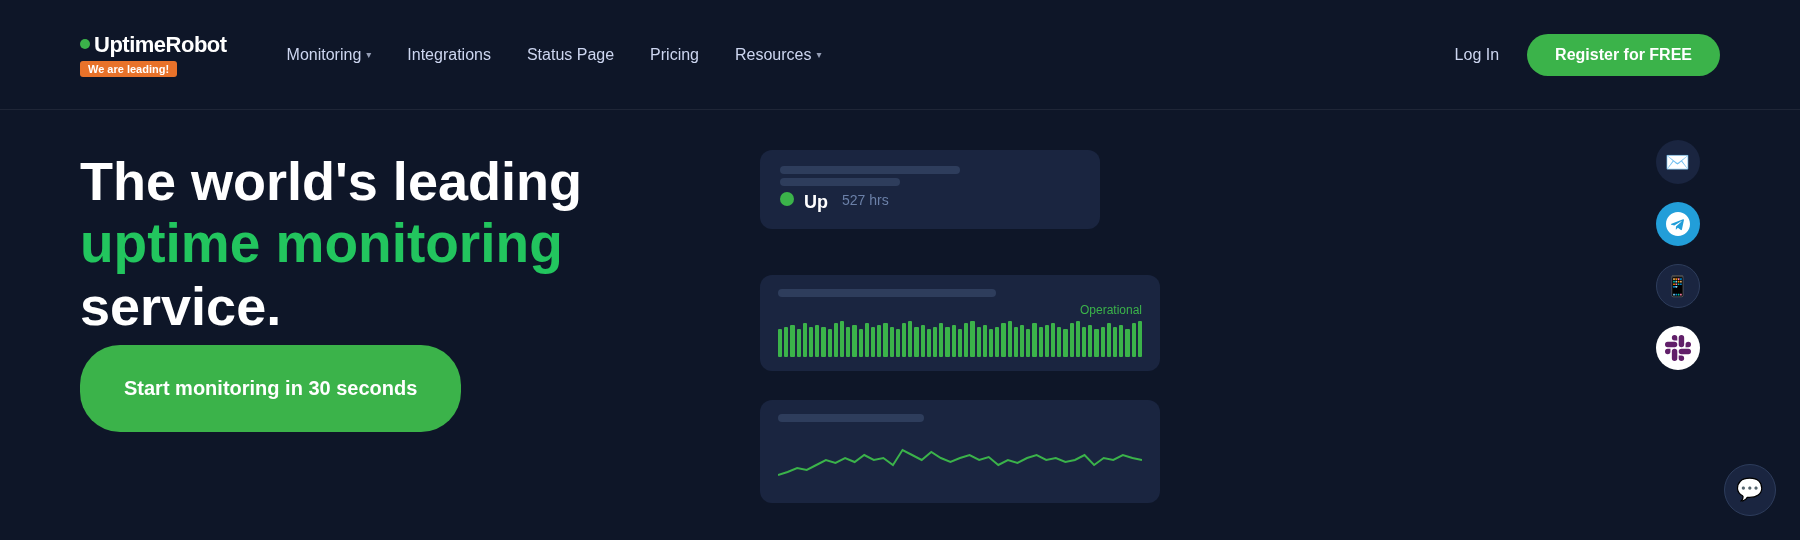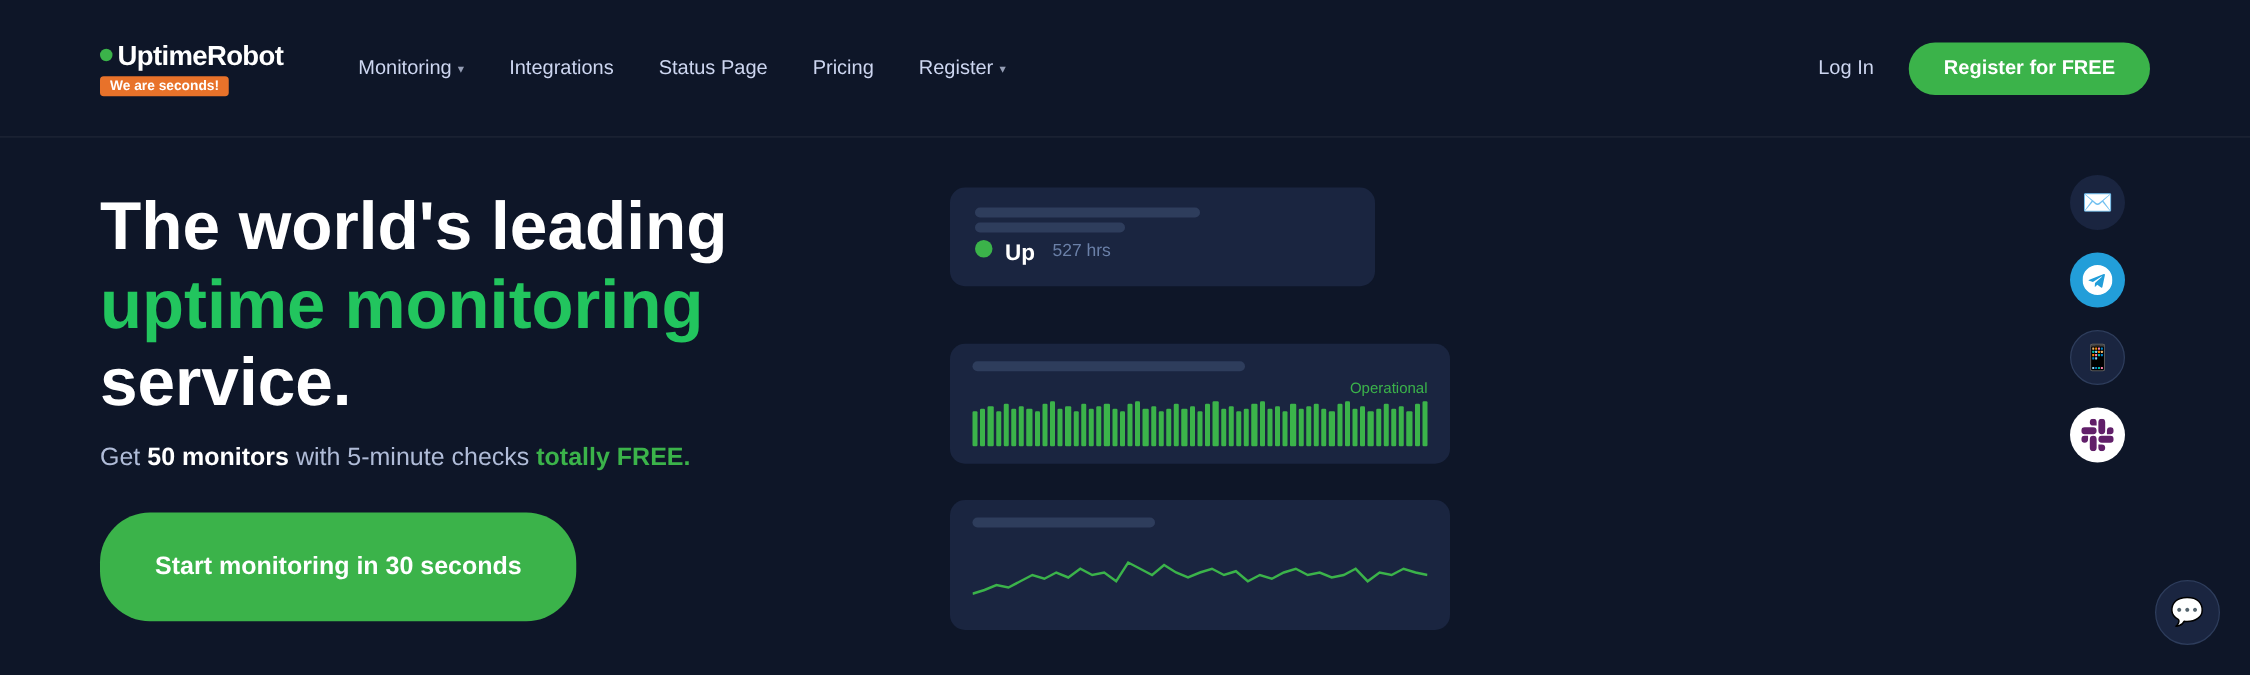--- a/index.html
+++ b/index.html
@@ -291,58 +291,55 @@
 </head>
 <body>
 
 <nav>
   <div class="nav-left">
     <div class="logo-wrapper">
       <div class="logo-row">
         <span class="logo-dot"></span>
         <span class="logo-text">UptimeRobot</span>
       </div>
-      <div class="hiring-badge">We are seconds!</div>
+      <div class="hiring-badge">We are leading!</div>
     </div>
     <div class="nav-links">
       <div class="nav-link">
         <span>Monitoring</span>
         <span class="chevron">▾</span>
       </div>
       <div class="nav-link">
         <span>Integrations</span>
       </div>
       <div class="nav-link">
         <span>Status Page</span>
       </div>
       <div class="nav-link">
         <span>Pricing</span>
       </div>
       <div class="nav-link">
-        <span>Register</span>
+        <span>Resources</span>
         <span class="chevron">▾</span>
       </div>
     </div>
   </div>
   <div class="nav-right">
     <div class="login-btn">Log In</div>
     <div class="register-btn">Register for FREE</div>
   </div>
 </nav>
 
 <div class="hero">
   <div class="hero-text">
     <div class="hero-title">
       <span>The world's leading</span><br>
       <span class="hero-title-green">uptime monitoring</span>
       <span class="hero-title-white"> </span><span class="hero-title-white">service.</span>
     </div>
-    <p class="hero-sub">
-      <span>Get </span><strong>50 monitors</strong><span> with 5-minute checks </span><span class="green">totally FREE.</span>
-    </p>
     <div class="cta-btn">Start monitoring in 30 seconds</div>
   </div>
 
   <div class="hero-visual">
 
     <div class="monitor-card monitor-card-main">
       <div class="card-bar w60"></div>
       <div class="card-bar w40"></div>
       <div class="status-row">
         <span class="status-dot"></span>

